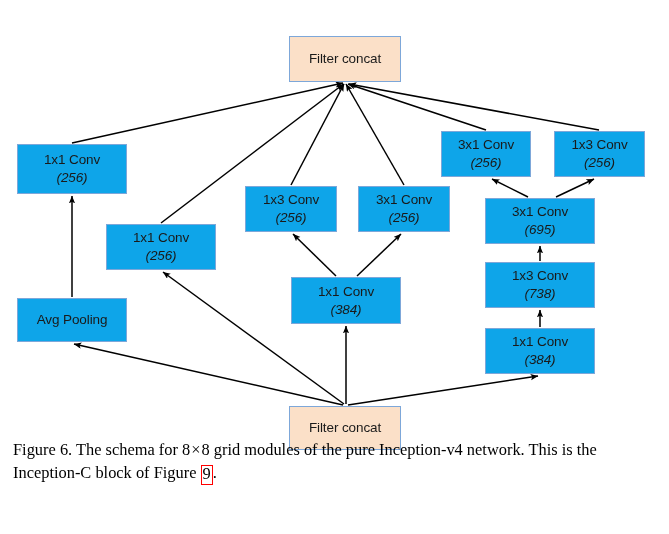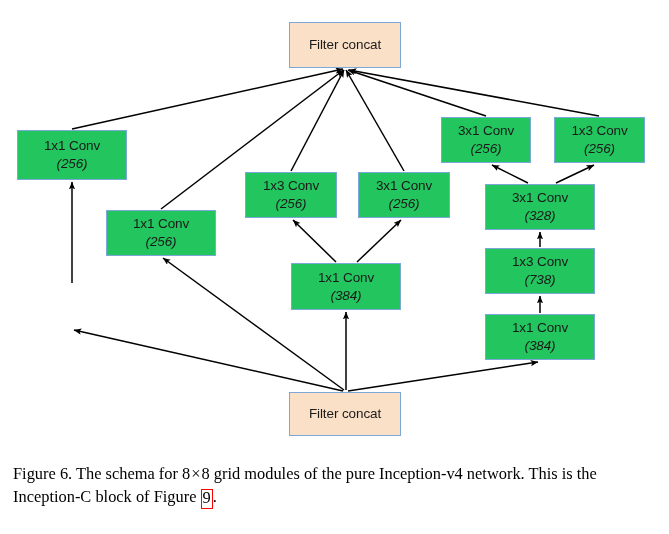--- a/index.html
+++ b/index.html
@@ -10,21 +10,21 @@
   body {
     width: 669px;
     height: 534px;
     position: relative;
     font-family: "Liberation Sans", sans-serif;
     overflow: hidden;
   }
   #figure-area {
     position: absolute;
     left: 0;
-    top: 0;
+    top: 14px;
     width: 669px;
     height: 455px;
   }
   #diagram-svg {
     position: absolute;
     left: 0;
     top: 0;
     width: 669px;
     height: 455px;
   }
@@ -36,33 +36,33 @@
     flex-direction: column;
     align-items: center;
     justify-content: center;
     font-family: "Liberation Sans", sans-serif;
     font-size: 13.5px;
     color: #1a1a1a;
     line-height: 1.32;
     letter-spacing: -0.1px;
   }
   .node-box.conv {
-    background: #22c55e;
+    background: #0ea5e9;
   }
   .node-box.concat {
     background: #fbe0c8;
   }
   .node-line2 {
     display: block;
     font-style: italic;
   }
   #caption {
     position: absolute;
     left: 13px;
-    top: 462px;
+    top: 438px;
     width: 645px;
     font-family: "Liberation Serif", serif;
     font-size: 16.4px;
     line-height: 1.42;
     color: #000000;
     text-align: left;
   }
   .mathish {
     font-family: "Liberation Serif", serif;
     font-style: normal;
@@ -127,20 +127,23 @@
   <div class="node-box conv" style="left:17px;top:130px;width:110px;height:50px;">
     <span>1x1 Conv</span>
     <span class="node-line2">(256)</span>
   </div>
 
   <div class="node-box conv" style="left:106px;top:210px;width:110px;height:46px;">
     <span>1x1 Conv</span>
     <span class="node-line2">(256)</span>
   </div>
 
+  <div class="node-box conv" style="left:17px;top:284px;width:110px;height:44px;">
+    <span>Avg Pooling</span>
+  </div>
 
   <div class="node-box conv" style="left:245px;top:172px;width:92px;height:46px;">
     <span>1x3 Conv</span>
     <span class="node-line2">(256)</span>
   </div>
 
   <div class="node-box conv" style="left:358px;top:172px;width:92px;height:46px;">
     <span>3x1 Conv</span>
     <span class="node-line2">(256)</span>
   </div>
@@ -155,21 +158,21 @@
     <span class="node-line2">(256)</span>
   </div>
 
   <div class="node-box conv" style="left:554px;top:117px;width:91px;height:46px;">
     <span>1x3 Conv</span>
     <span class="node-line2">(256)</span>
   </div>
 
   <div class="node-box conv" style="left:485px;top:184px;width:110px;height:46px;">
     <span>3x1 Conv</span>
-    <span class="node-line2">(328)</span>
+    <span class="node-line2">(695)</span>
   </div>
 
   <div class="node-box conv" style="left:485px;top:248px;width:110px;height:46px;">
     <span>1x3 Conv</span>
     <span class="node-line2">(738)</span>
   </div>
 
   <div class="node-box conv" style="left:485px;top:314px;width:110px;height:46px;">
     <span>1x1 Conv</span>
     <span class="node-line2">(384)</span>

